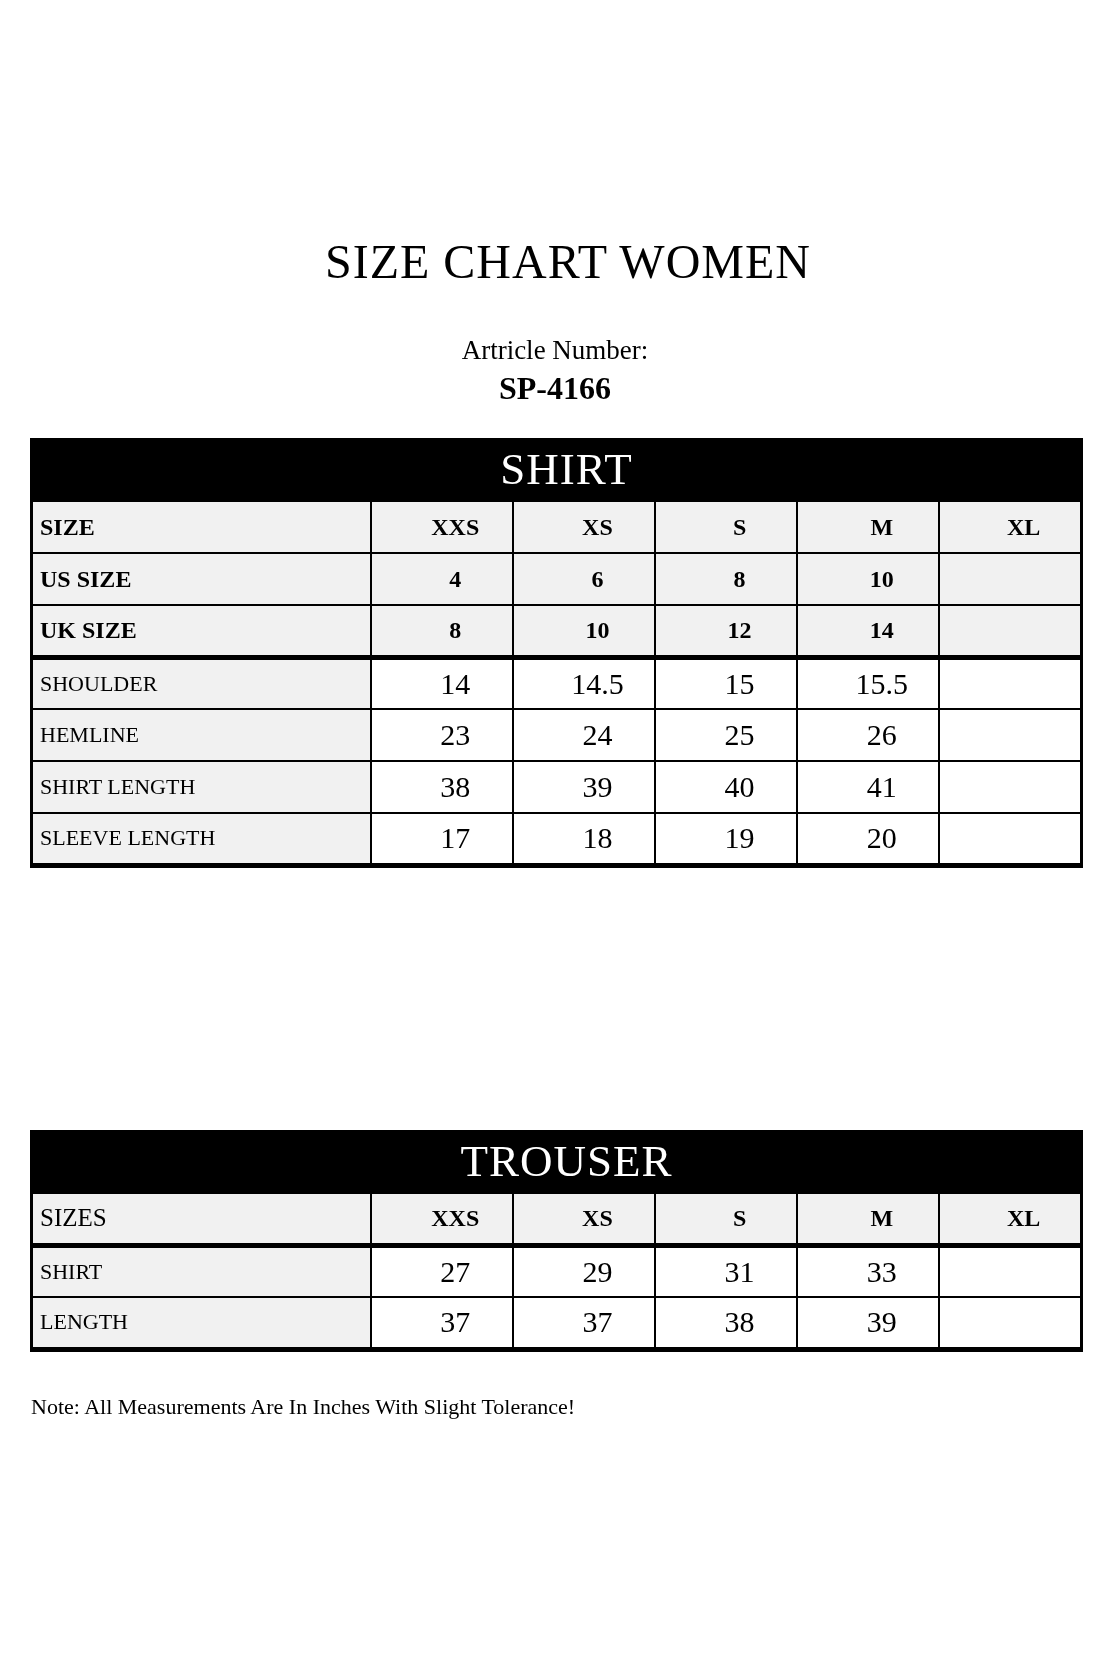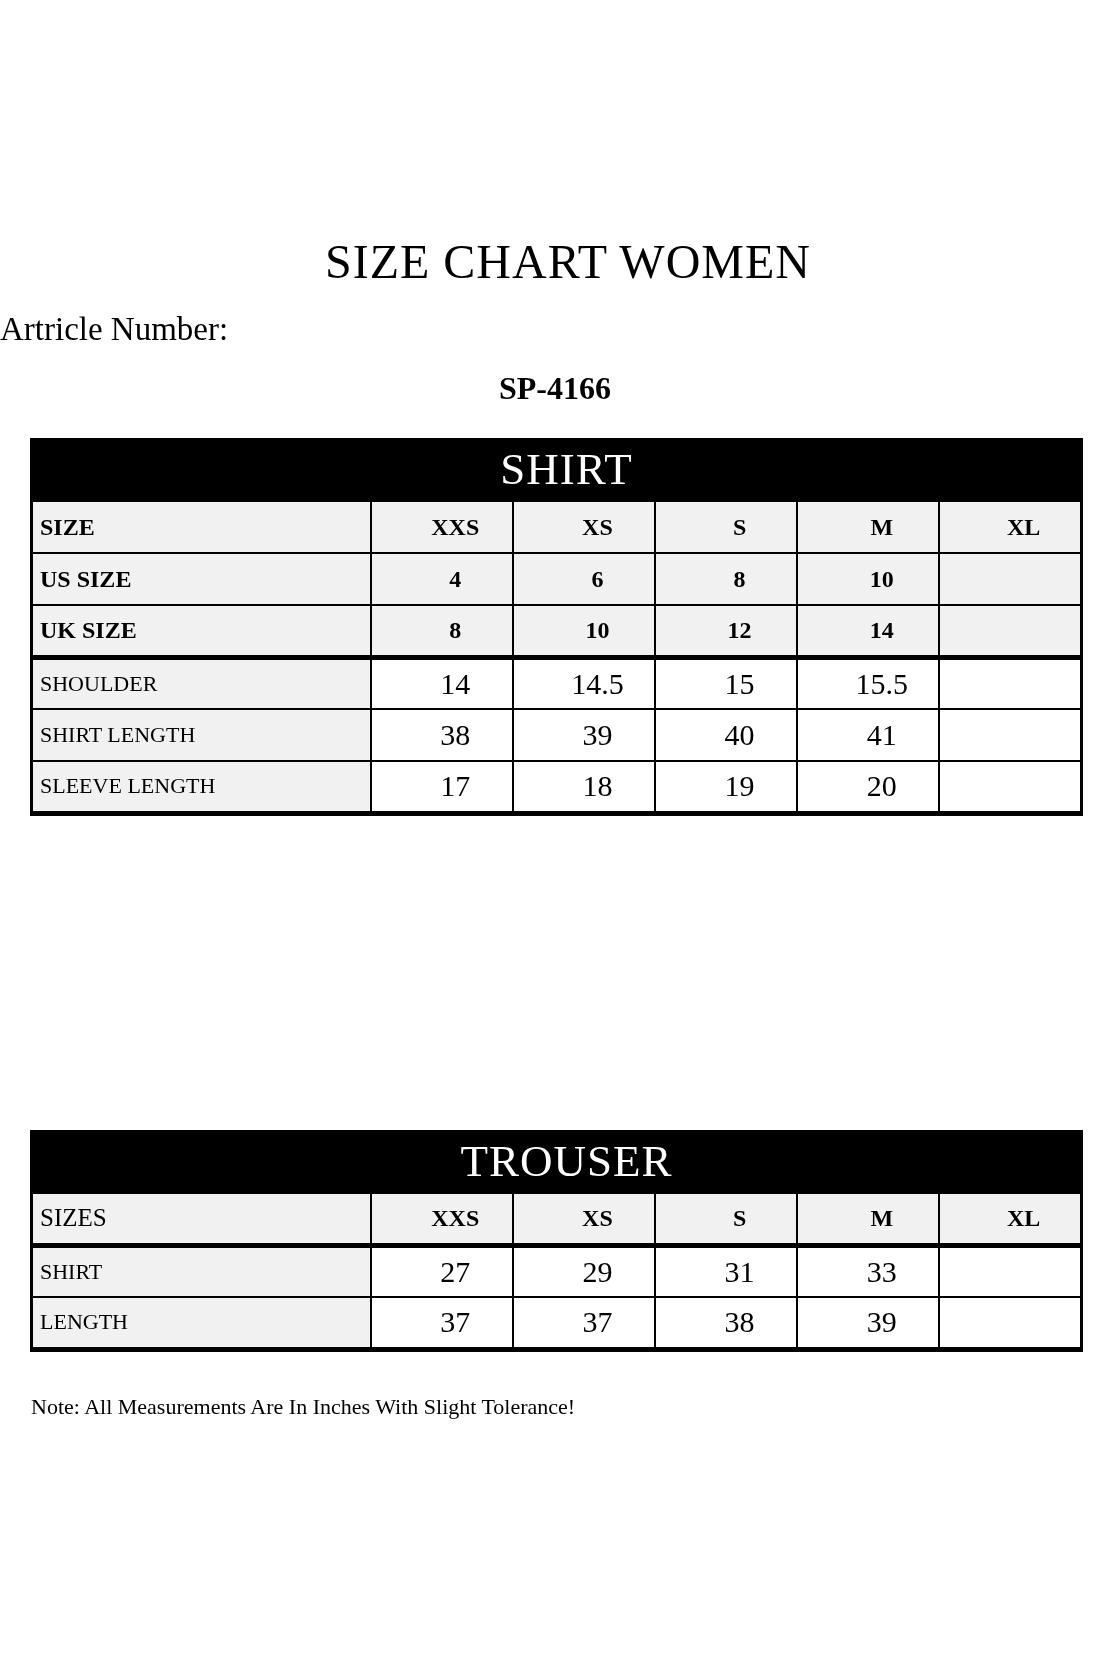--- a/index.html
+++ b/index.html
@@ -23,22 +23,23 @@
   .page-title {
     position: absolute;
     top: 234px; left: 13px; width: 100%;
     text-align: center;
     font-size: 48px;
     letter-spacing: 1px;
     white-space: nowrap;
   }
   .article-label {
     position: absolute;
-    top: 311px; left: 0; width: 100%;
-    font-size: 33px;
+    top: 335px; left: 0; width: 100%;
+    text-align: center;
+    font-size: 27px;
   }
   .article-number {
     position: absolute;
     top: 370px; left: 0; width: 100%;
     text-align: center;
     font-size: 32px;
     font-weight: bold;
   }
   .size-table {
     position: absolute;
@@ -151,20 +152,28 @@
       </tr>
       <tr class="data">
         <td class="lbl">SHOULDER</td>
         <td class="val">14</td>
         <td class="val">14.5</td>
         <td class="val">15</td>
         <td class="val">15.5</td>
         <td class="val"></td>
       </tr>
       <tr class="data">
+        <td class="lbl">HEMLINE</td>
+        <td class="val">23</td>
+        <td class="val">24</td>
+        <td class="val">25</td>
+        <td class="val">26</td>
+        <td class="val"></td>
+      </tr>
+      <tr class="data">
         <td class="lbl">SHIRT LENGTH</td>
         <td class="val">38</td>
         <td class="val">39</td>
         <td class="val">40</td>
         <td class="val">41</td>
         <td class="val"></td>
       </tr>
       <tr class="data">
         <td class="lbl">SLEEVE LENGTH</td>
         <td class="val">17</td>

